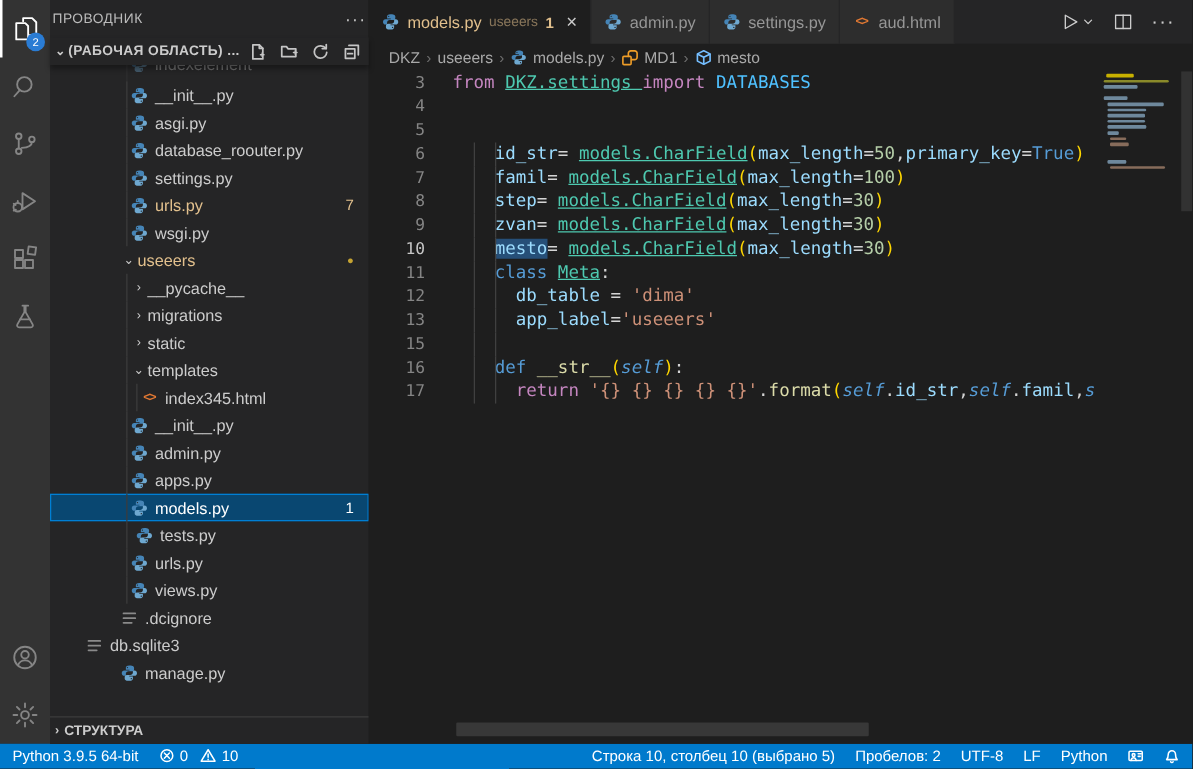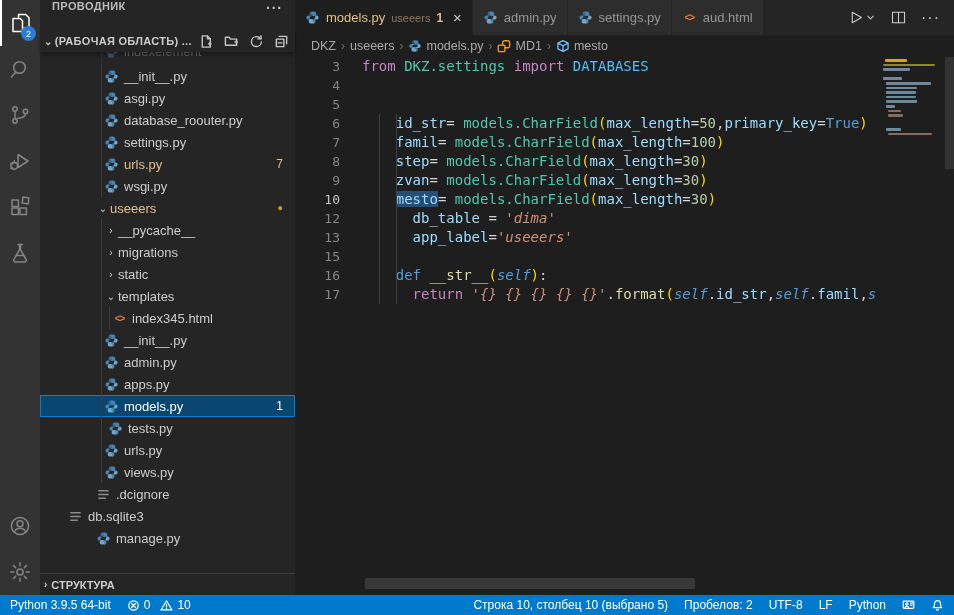--- a/index.html
+++ b/index.html
@@ -13,21 +13,21 @@
   .ab-item { width:40px; height:46px; display:flex; align-items:center; justify-content:center;
              color:#858585; position:relative; cursor:pointer; }
   .ab-item.active { color:#ffffff; border-left:2px solid #ffffff; }
   .ab-item svg { width:24px; height:24px; }
   .ab-badge { position:absolute; right:4px; bottom:5px; background:#2a7cd4; color:#fff; font-size:9px;
               min-width:15px; height:15px; border-radius:50%; display:flex; align-items:center; justify-content:center; }
   .ab-bottom { margin-top:auto; }
 
   
   #sidebar { width:255px; background:#252526; color:#cccccc; flex-shrink:0; display:flex; flex-direction:column; position:relative; }
-  .sb-title { height:30px; display:flex; padding:0 12px; font-size:11px; color:#bbbbbb; letter-spacing:.4px;font-weight:bold; }
+  .sb-title { height:30px; display:flex; align-items:center; padding:0 2px; font-size:11px; color:#bbbbbb; letter-spacing:.4px; }
   .sb-title .more { margin-left:auto; color:#c5c5c5; font-size:14px; letter-spacing:1px; cursor:pointer; }
   .sb-section { height:22px; display:flex; align-items:center; font-size:11px; font-weight:bold; color:#cccccc;
                 padding:0 6px 0 4px; letter-spacing:.3px; box-shadow:0 3px 4px rgba(0,0,0,.35); position:relative; z-index:3; background:#252526;}
   .sb-section .twisty { font-size:10px; margin-right:2px; transform:none; }
   .sb-section .acts { margin-left:auto; display:flex; gap:10px; }
   .sb-section .acts svg { width:15px; height:15px; color:#c5c5c5; cursor:pointer; }
   #tree { flex:1; overflow:hidden; position:relative; padding-top:0; }
   .trow { height:22px; display:flex; align-items:center; font-size:13px; position:relative; cursor:pointer; white-space:nowrap; }
   .trow .g { position:absolute; top:0; bottom:0; width:1px; background:#3c3c3c; }
   .trow .twisty { width:14px; color:#cccccc; font-size:10px; flex-shrink:0; text-align:center; }
@@ -63,37 +63,37 @@
   .bc-item { display:flex; align-items:center; gap:4px; cursor:pointer; }
   .bc-sep { margin:0 5px; color:#6e6e6e; font-size:12px; }
   .bc-item svg, .bc-item .bicon { width:14px; height:14px; display:inline-flex; }
 
   #codewrap { flex:1; position:relative; overflow:hidden; font-family:"DejaVu Sans Mono", monospace; font-size:14px; }
   #codelines { position:absolute; top:0; left:0; right:72px; overflow:hidden; }
   .cline { height:19px; display:flex; line-height:19px; white-space:pre; }
   .lnum { width:45px; text-align:right; color:#858585; flex-shrink:0; font-size:13px; }
   .lnum.cur { color:#c6c6c6; }
   .ltext { padding-left:22px; position:relative; }
-  .k1 { color:#c586c0; } .k2 { color:#569cd6; } .ty { color:#4ec9b0; } .va { color:#9cdcfe; }
-  .cb { color:#4fc1ff; } .nu { color:#b5cea8; } .st { color:#ce9178;font-style:italic; } .fn { color:#dcdcaa; }
+  .k1 { color:#c586c0; } .k2 { color:#569cd6; } .ty { color:#4ec9b0;text-decoration:underline; } .va { color:#9cdcfe; }
+  .cb { color:#4fc1ff; } .nu { color:#b5cea8; } .st { color:#ce9178; } .fn { color:#dcdcaa; }
   .pu { color:#d4d4d4; } .p1 { color:#ffd700; } .sf { color:#569cd6; font-style:italic; } .ws{}
   .selhl { background:#264f78; }
   .iguide { position:absolute; width:1px; background:#404040; }
 
   #minimap { position:absolute; top:0; right:9px; width:62px; height:180px; cursor:pointer; }
   #minimap .mbar { position:absolute; height:2.6px; border-radius:1px; }
   #mscroll { position:absolute; top:0; right:0; width:9px; height:112px; background:rgba(121,121,121,.22); cursor:pointer; }
   #hscroll { position:absolute; bottom:6px; left:70px; width:330px; height:11px; background:#4a4a4a; opacity:.6; border-radius:1px; cursor:pointer; }
 
   
   #statusbar { height:20px; background:#007acc; color:#ffffff; display:flex; align-items:center;
                font-size:12px; padding:0 10px; flex-shrink:0; }
   .st-group { display:flex; align-items:center; gap:16px; }
   .st-right { margin-left:auto; }
-  .st-item { display:flex; align-items:flex-end; gap:4px; cursor:pointer; white-space:nowrap; }
+  .st-item { display:flex; align-items:flex-start; gap:4px; cursor:pointer; white-space:nowrap; }
   .st-item svg { width:13px; height:13px; }
 </style>
 </head>
 <body>
 
 <div id="app">
   <div id="main">
 
     <div id="activitybar">
         <div class="ab-item active">
@@ -559,20 +559,21 @@
       <div id="codewrap">
         <div id="codelines">
             <div class="cline"><span class="lnum">3</span><span class="ltext"><span class="k1">from </span><span class="ty">DKZ.settings </span><span class="k1">import </span><span class="cb">DATABASES</span></span></div>
             <div class="cline"><span class="lnum">4</span><span class="ltext"></span></div>
             <div class="cline"><span class="lnum">5</span></div>
             <div class="cline"><span class="lnum">6</span><span class="ltext"><i class="iguide" style="left: 39px; top: 0px; bottom: 0px;"></i><i class="iguide" style="left: 56px; top: 0px; bottom: 0px;"></i><span class="ws">    </span><span class="va">id_str</span><span class="pu">= </span><span class="ty">models.CharField</span><span class="p1">(</span><span class="va">max_length</span><span class="pu">=</span><span class="nu">50</span><span class="pu">,</span><span class="va">primary_key</span><span class="pu">=</span><span class="k2">True</span><span class="p1">)</span></span></div>
             <div class="cline"><span class="lnum">7</span><span class="ltext"><i class="iguide" style="left: 39px; top: 0px; bottom: 0px;"></i><i class="iguide" style="left: 56px; top: 0px; bottom: 0px;"></i><span class="ws">    </span><span class="va">famil</span><span class="pu">= </span><span class="ty">models.CharField</span><span class="p1">(</span><span class="va">max_length</span><span class="pu">=</span><span class="nu">100</span><span class="p1">)</span></span></div>
             <div class="cline"><span class="lnum">8</span><span class="ltext"><i class="iguide" style="left: 39px; top: 0px; bottom: 0px;"></i><i class="iguide" style="left: 56px; top: 0px; bottom: 0px;"></i><span class="ws">    </span><span class="va">step</span><span class="pu">= </span><span class="ty">models.CharField</span><span class="p1">(</span><span class="va">max_length</span><span class="pu">=</span><span class="nu">30</span><span class="p1">)</span></span></div>
             <div class="cline"><span class="lnum">9</span><span class="ltext"><i class="iguide" style="left: 39px; top: 0px; bottom: 0px;"></i><i class="iguide" style="left: 56px; top: 0px; bottom: 0px;"></i><span class="ws">    </span><span class="va">zvan</span><span class="pu">= </span><span class="ty">models.CharField</span><span class="p1">(</span><span class="va">max_length</span><span class="pu">=</span><span class="nu">30</span><span class="p1">)</span></span></div>
             <div class="cline"><span class="lnum cur">10</span><span class="ltext"><i class="iguide" style="left: 39px; top: 0px; bottom: 0px;"></i><i class="iguide" style="left: 56px; top: 0px; bottom: 0px;"></i><span class="ws">    </span><span class="va selhl">mesto</span><span class="pu">= </span><span class="ty">models.CharField</span><span class="p1">(</span><span class="va">max_length</span><span class="pu">=</span><span class="nu">30</span><span class="p1">)</span></span></div>
+            <div class="cline"><span class="lnum">11</span><span class="ltext"><i class="iguide" style="left: 39px; top: 0px; bottom: 0px;"></i><i class="iguide" style="left: 56px; top: 0px; bottom: 0px;"></i><span class="ws">    </span><span class="k2">class </span><span class="ty">Meta</span><span class="pu">:</span></span></div>
             <div class="cline"><span class="lnum">12</span><span class="ltext"><i class="iguide" style="left: 39px; top: 0px; bottom: 0px;"></i><i class="iguide" style="left: 56px; top: 0px; bottom: 0px;"></i><span class="ws">      </span><span class="va">db_table</span><span class="pu"> = </span><span class="st">'dima'</span></span></div>
             <div class="cline"><span class="lnum">13</span><span class="ltext"><i class="iguide" style="left: 39px; top: 0px; bottom: 0px;"></i><i class="iguide" style="left: 56px; top: 0px; bottom: 0px;"></i><span class="ws">      </span><span class="va">app_label</span><span class="pu">=</span><span class="st">'useeers'</span></span></div>
             <div class="cline"><span class="lnum">15</span><span class="ltext"><i class="iguide" style="left: 39px; top: 0px; bottom: 0px;"></i><i class="iguide" style="left: 56px; top: 0px; bottom: 0px;"></i></span></div>
             <div class="cline"><span class="lnum">16</span><span class="ltext"><i class="iguide" style="left: 39px; top: 0px; bottom: 0px;"></i><i class="iguide" style="left: 56px; top: 0px; bottom: 0px;"></i><span class="ws">    </span><span class="k2">def </span><span class="fn">__str__</span><span class="p1">(</span><span class="sf">self</span><span class="p1">)</span><span class="pu">:</span></span></div>
             <div class="cline"><span class="lnum">17</span><span class="ltext"><i class="iguide" style="left: 39px; top: 0px; bottom: 0px;"></i><i class="iguide" style="left: 56px; top: 0px; bottom: 0px;"></i><span class="ws">      </span><span class="k1">return </span><span class="st">'{} {} {} {} {}'</span><span class="pu">.</span><span class="fn">format</span><span class="p1">(</span><span class="sf">self</span><span class="pu">.</span><span class="va">id_str</span><span class="pu">,</span><span class="sf">self</span><span class="pu">.</span><span class="va">famil</span><span class="pu">,</span><span class="sf">s</span></span></div>
           </div>
         <div id="minimap">
             <div class="mbar" style="left: 2px; top: 2px; width: 22px; background: rgb(200, 177, 0);"></div>
             <div class="mbar" style="left: 0px; top: 6.6px; width: 52px; background: rgb(138, 138, 42);"></div>
             <div class="mbar" style="left: 0px; top: 11.2px; width: 27.2px; background: rgb(125, 155, 179); opacity: 0.85;"></div>

